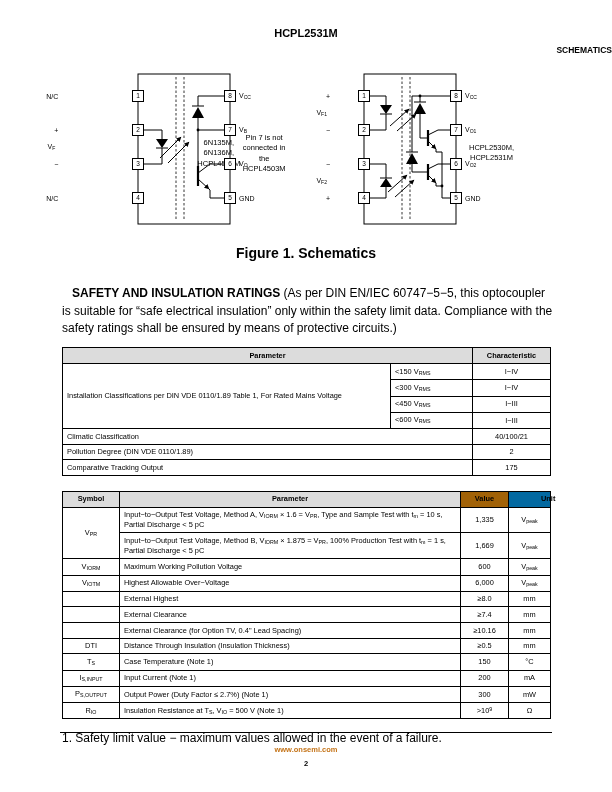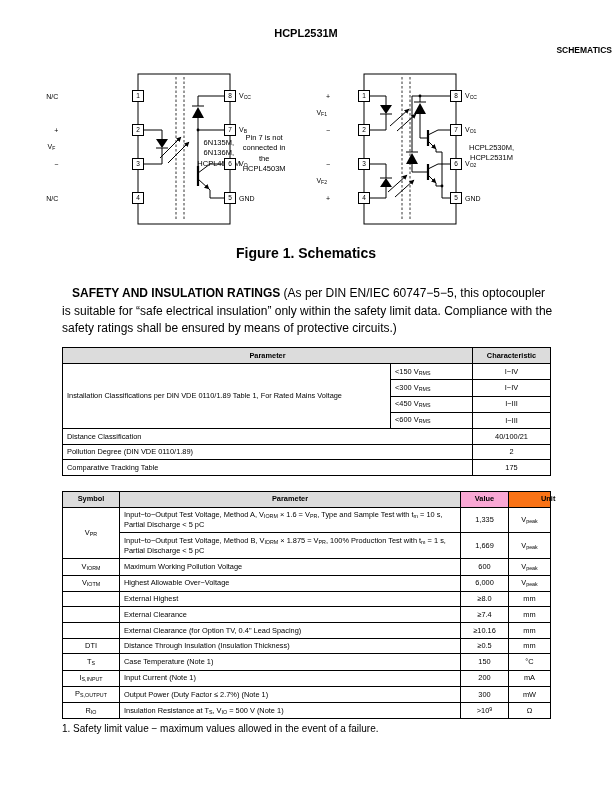--- a/index.html
+++ b/index.html
@@ -36,21 +36,21 @@
   .tbl { border-collapse:collapse; margin:10px 0 0 62px; width:488px; font-size:7.4px; table-layout:fixed; }
   .tbl th, .tbl td { border:1px solid #000; padding:2.5px 4px; vertical-align:middle; line-height:1.3; }
   .tbl th { font-weight:bold; text-align:center; }
   .tbl td.c { text-align:center;margin-left:16px; }
   .tbl td.p { text-align:left; }
   .t2 { margin-top:15px; }
 
   sub { font-size:0.72em; vertical-align:-0.25em; }
   sup { font-size:0.72em; vertical-align:0.45em; }
 
-  .footnote { margin:4px 0 0 62px; font-size:10px; }
+  .footnote { margin:12px 0 0 62px; font-size:12px; }
 
   .footer { position:absolute; left:60px; right:60px; bottom:24px; text-align:center; }
   .footer-rule { border:none; border-top:1px solid #000; margin-bottom:5px; }
   .footer-link { font-size:7.5px; font-weight:bold; text-decoration:none; }
   .footer-page { font-size:7.5px; font-weight:bold; margin-top:3px; color:#000; }
 </style>
 </head>
 <body>
 
 <div class="page">
@@ -255,47 +255,47 @@
         </tr>
         <tr>
           <td class="p">&lt;450 V<sub>RMS</sub></td>
           <td class="c">I−III</td>
         </tr>
         <tr>
           <td class="p">&lt;600 V<sub>RMS</sub></td>
           <td class="c">I−III</td>
         </tr>
         <tr>
-          <td class="p" colspan="2">Distance Classification</td>
+          <td class="p" colspan="2">Climatic Classification</td>
           <td class="c">40/100/21</td>
         </tr>
         <tr>
           <td class="p" colspan="2">Pollution Degree (DIN VDE 0110/1.89)</td>
           <td class="c">2</td>
         </tr>
         <tr>
-          <td class="p" colspan="2">Comparative Tracking Table</td>
+          <td class="p" colspan="2">Comparative Tracking Output</td>
           <td class="c">175</td>
         </tr>
       </tbody>
   </table>
 
   <table class="tbl t2">
     <colgroup>
         <col style="width:57px">
         <col style="width:341px">
         <col style="width:48px">
         <col style="width:42px">
       </colgroup>
     <thead>
       <tr>
         <th style="background: rgb(220, 220, 220);">Symbol</th>
         <th style="background: rgb(220, 220, 220);">Parameter</th>
-        <th style="background: #f9a8d4;">Value</th>
-        <th style="background: #f97316; padding-left: 32px;">Unit</th>
+        <th style="background: #a16207;">Value</th>
+        <th style="background: #0369a1; padding-left: 32px;">Unit</th>
       </tr>
     </thead>
     <tbody>
         <tr>
           <td class="c" rowspan="2">V<sub>PR</sub></td>
           <td class="p">Input−to−Output Test Voltage, Method A, V<sub>IORM</sub> × 1.6 = V<sub>PR</sub>, Type and Sample Test with t<sub>m</sub> = 10 s, Partial Discharge &lt; 5 pC</td>
           <td class="c">1,335</td>
           <td class="c">V<sub>peak</sub></td>
         </tr>
         <tr>
@@ -361,14 +361,19 @@
           <td class="c">R<sub>IO</sub></td>
           <td class="p">Insulation Resistance at T<sub>S</sub>, V<sub>IO</sub> = 500 V (Note 1)</td>
           <td class="c">&gt;10<sup>9</sup></td>
           <td class="c">Ω</td>
         </tr>
       </tbody>
   </table>
 
   <div class="footnote">1. Safety limit value − maximum values allowed in the event of a failure.</div>
 
+  <div class="footer">
+    <hr class="footer-rule">
+    <div><a href="#" class="footer-link" style="color: rgb(196, 115, 23);">www.onsemi.com</a></div>
+    <div class="footer-page">2</div>
+  </div>
 
 </div>
 
 </body></html>

